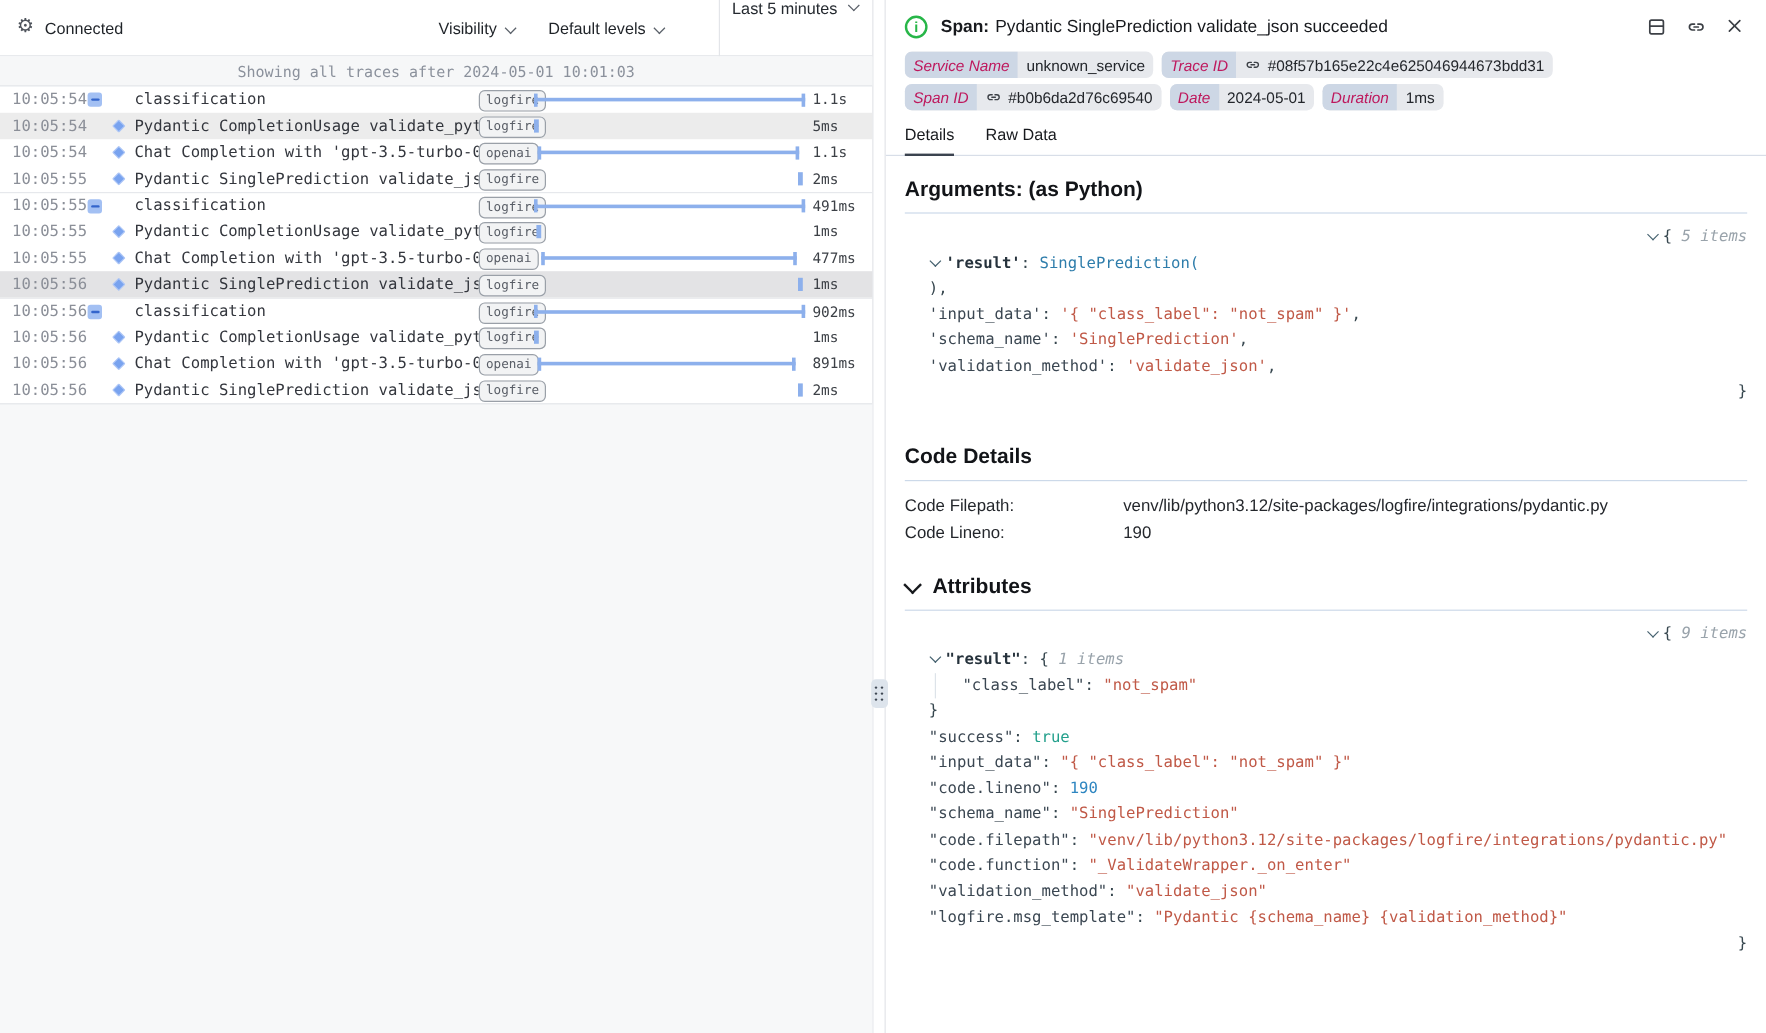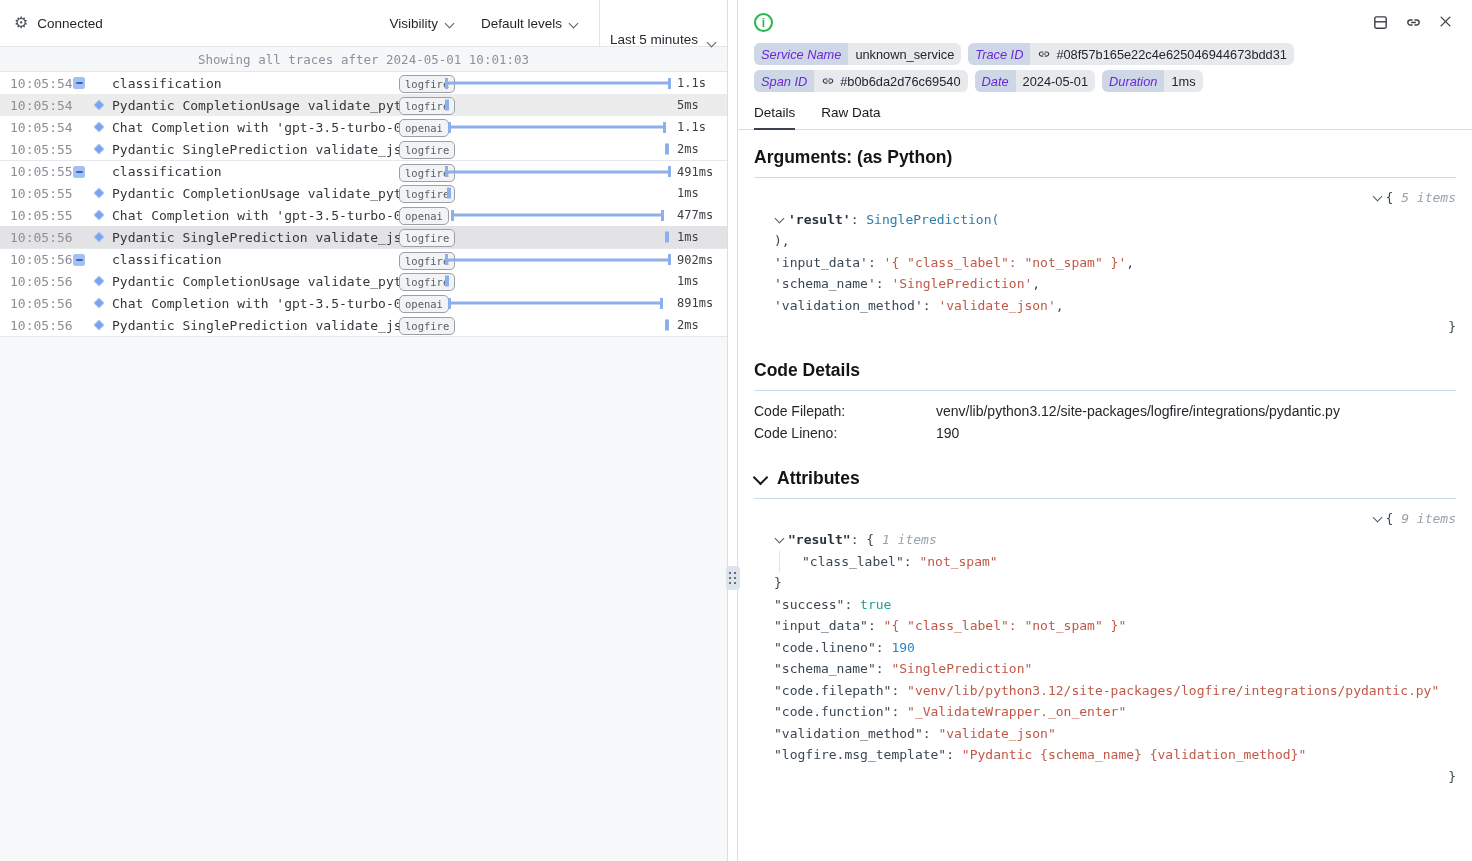--- a/index.html
+++ b/index.html
@@ -14,21 +14,21 @@
   .left { width:728px; flex:none; display:flex; flex-direction:column; background:#fff; border-right:1px solid #dcdee3; }
   .toolbar { height:47px; flex:none; display:flex; align-items:center; border-bottom:1px solid #e3e5e9; padding-left:14px; }
   .gear { font-size:16px; color:#4f545c; line-height:1; cursor:pointer; }
   .status { margin-left:9px; font-size:13.5px; color:#1f2328; }
   .tb-spacer { flex:1; }
   .tb-btn { display:flex; align-items:center; gap:7px; font-size:13.5px; color:#1f2328; margin-right:26px; cursor:pointer; }
   .dd-chev { display:inline-block; width:10px; height:9px; position:relative; }
   .dd-chev::after { content:""; position:absolute; left:1px; top:1px; width:6px; height:6px;
     border-left:1.5px solid #5a6069; border-bottom:1.5px solid #5a6069; transform:rotate(-45deg); }
   .range-box { height:47px; border-left:1px solid #e3e5e9; width:128px; flex:none;
-    display:flex; align-items:flex-end; justify-content:center; gap:9px; font-size:13.5px; cursor:pointer; }
+    display:flex; align-items:flex-start; justify-content:center; gap:9px; font-size:13.5px; cursor:pointer;margin-left:24px; }
   .banner { height:25px; flex:none; background:#f6f7f8; border-bottom:1px solid #e4e6ea;
     display:flex; align-items:center; justify-content:center;
     font-family:"DejaVu Sans Mono", monospace; font-size:12.5px; color:#8b919c; }
   .tracelist { flex:none; }
   .trow { height:22px; display:flex; align-items:center; padding-left:10px;
     font-family:"DejaVu Sans Mono", monospace; font-size:13px; cursor:pointer; }
   .trow.gs { border-top:1px solid #e6e8ec; }
   .trow.hl { background:#ececec; }
   .trow.sel { background:#e3e3e5; }
   .t-time { width:62px; flex:none; color:#8b8f98; }
@@ -64,21 +64,21 @@
   .info-ic { width:19px; height:19px; flex:none; border:2px solid #27b648; border-radius:50%;
     color:#27b648; display:flex; align-items:center; justify-content:center;
     font-size:12px; font-weight:700; line-height:1; }
   .rp-title { margin-left:11px; font-size:14.5px; color:#17191d; white-space:nowrap; overflow:hidden; }
   .rp-title b { margin-right:5px; }
   .rp-actions { margin-left:auto; display:flex; gap:16px; color:#3c4046; flex:none; padding-right:3px; }
   .rp-actions svg { cursor:pointer; display:block; }
   .meta-wrap { padding:2px 16px 0; display:flex; flex-wrap:wrap; gap:5px 7px; flex:none; }
   .pill { display:flex; align-items:stretch; border-radius:6px; overflow:hidden; background:#e7e9ed;
     font-size:12.8px; height:22px; white-space:nowrap; }
-  .pill-label { background:#cdd7e5; font-style:italic; padding:0 7px; display:flex; align-items:center; color:#6d28d9; }
+  .pill-label { background:#cdd7e5; font-style:italic; padding:0 7px; display:flex; align-items:center; color:#be185d; }
   .pill-value { padding:0 7px; display:flex; align-items:center; gap:5px; color:#23262b; }
   .pill-value svg { color:#3c4046; }
   .tabs { display:flex; gap:26px; padding:13px 16px 0; border-bottom:1px solid #d8dee8; flex:none; }
   .tab { font-size:13.5px; color:#17191d; padding-bottom:8px; cursor:pointer; }
   .tab.active { border-bottom:2px solid #3b434f; margin-bottom:-1px; }
   .rp-body { flex:1; overflow:hidden; padding:0 16px 0; }
   .sec-h { font-size:17.5px; font-weight:700; color:#121418; margin:17px 0 9px; display:flex; align-items:center; gap:9px; }
   .sec-hr { border:none; border-top:1px solid #ccd9e9; margin:0 0 9px; }
   .sec-chev { width:14px; height:12px; position:relative; display:inline-block; cursor:pointer; }
   .sec-chev::after { content:""; position:absolute; left:1px; top:0; width:9px; height:9px;
@@ -282,20 +282,21 @@
         <i></i>
         <i></i>
         <i></i>
         <i></i>
     </div>
   </div>
 
   <div class="right">
     <div class="rp-header">
       <span class="info-ic">i</span>
+      <span class="rp-title"><b>Span:</b><span>Pydantic SinglePrediction validate_json succeeded</span></span>
       <span class="rp-actions">
         <svg width="17" height="17" viewBox="0 0 24 24" fill="none" stroke="currentColor" stroke-width="2">
             <rect x="4" y="4" width="16" height="16" rx="2"></rect>
             <line x1="4" y1="11" x2="20" y2="11"></line>
           </svg>
         <svg width="17" height="17" viewBox="0 0 24 24" fill="none" stroke="currentColor" stroke-width="2" stroke-linecap="round">
             <path d="M9.5 12h5"></path>
             <path d="M10 8.5H7.5a3.5 3.5 0 000 7H10"></path>
             <path d="M14 8.5h2.5a3.5 3.5 0 010 7H14"></path>
           </svg>
@@ -348,21 +349,21 @@
       <div class="codeblock">
           <div class="cline i0"><span class="chev"></span><span class="punct">{ </span><span class="items">5 items</span></div>
           <div class="cline i1"><span class="chev"></span><span class="keyb">'result'</span><span class="punct">: </span><span class="cls">SinglePrediction(</span></div>
           <div class="cline i1"><span class="pln">),</span></div>
           <div class="cline i1"><span class="key">'input_data'</span><span class="punct">: </span><span class="str">'{ "class_label": "not_spam" }'</span><span class="pln">,</span></div>
           <div class="cline i1"><span class="key">'schema_name'</span><span class="punct">: </span><span class="str">'SinglePrediction'</span><span class="pln">,</span></div>
           <div class="cline i1"><span class="key">'validation_method'</span><span class="punct">: </span><span class="str">'validate_json'</span><span class="pln">,</span></div>
           <div class="cline i0"><span class="pln">}</span></div>
         </div>
 
-      <div class="sec-h" style="margin-top:22px;">Code Details</div>
+      <div class="sec-h" style="margin-top:32px;">Code Details</div>
       <hr class="sec-hr">
       <div class="cd-rows">
           <div class="cd-row">
             <span class="cd-label">Code Filepath:</span>
             <span class="cd-value">venv/lib/python3.12/site-packages/logfire/integrations/pydantic.py</span>
           </div>
           <div class="cd-row">
             <span class="cd-label">Code Lineno:</span>
             <span class="cd-value">190</span>
           </div>

